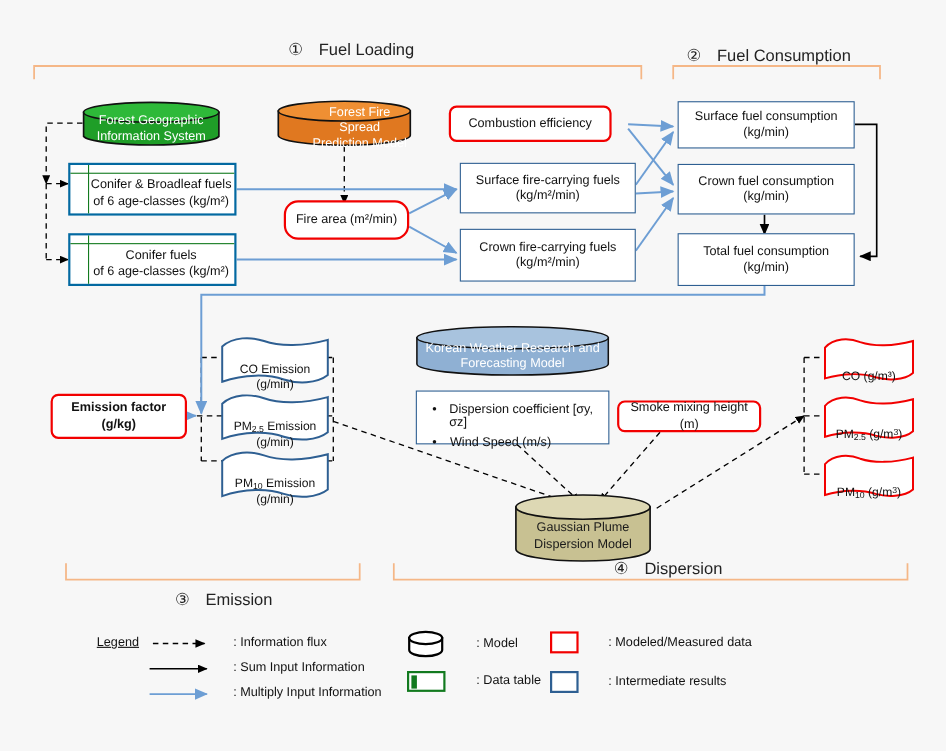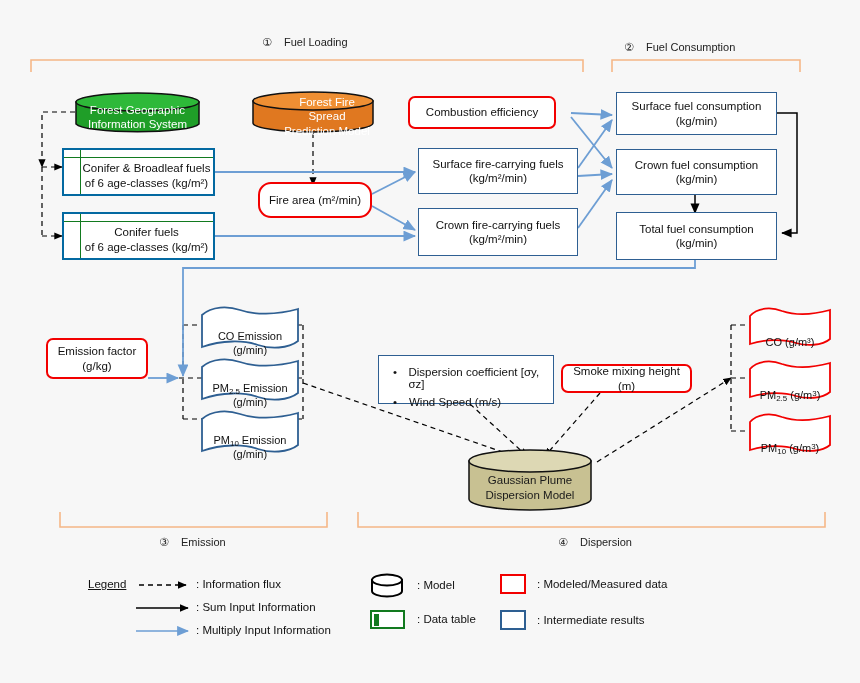--- a/index.html
+++ b/index.html
@@ -45,23 +45,23 @@
   .cyl .ctxt{position:absolute;left:0;right:0;top:0;bottom:0;display:flex;align-items:center;
     justify-content:center;text-align:center;font-size:11.5px;line-height:1.25;}
 
   
   .wave{position:absolute;}
   .wave svg{position:absolute;left:0;top:0;overflow:visible;}
   .wave .wtxt{position:absolute;left:0;right:0;top:0;bottom:0;display:flex;align-items:center;
     justify-content:center;text-align:center;font-size:11px;line-height:1.3;color:#111;margin-top:32px;}
 
   
-  .sect-label{position:absolute;font-size:11px;color:#222;white-space:nowrap;}
+  .sect-label{position:absolute;font-size:15px;color:#222;white-space:nowrap;}
   .legend-title{position:absolute;font-size:11.5px;color:#111;text-decoration:underline;}
-  .legend-text{position:absolute;font-size:11.5px;color:#111;white-space:nowrap;}
+  .legend-text{position:absolute;font-size:11.5px;color:#111;white-space:nowrap;margin-left:16px;}
   .legend-swatch{position:absolute;box-sizing:border-box;background:#fff;}
   .sw-red{border:2px solid #f20000;}
   .sw-blue{border:2px solid #2e5f92;}
   .sw-green{border:2.5px solid #127a1f;}
 
   sub{font-size:0.72em;vertical-align:-0.22em;}
   sup{font-size:0.72em;vertical-align:0.42em;}
 </style>
 </head>
 <body>
@@ -159,21 +159,21 @@
   <div class="sect-label" style="left:624px;top:41px;">
     <span>②</span>
     <span style="display:inline-block;width:6px;"></span>
     <span>Fuel Consumption</span>
   </div>
   <div class="sect-label" style="left:159px;top:536px;">
     <span>③</span>
     <span style="display:inline-block;width:6px;"></span>
     <span>Emission</span>
   </div>
-  <div class="sect-label" style="left:558px;top:536px;">
+  <div class="sect-label" style="left:558px;top:508px;">
     <span>④</span>
     <span style="display:inline-block;width:6px;"></span>
     <span>Dispersion</span>
   </div>
 
   <div class="cyl" style="left:75px;top:92px;width:125px;height:42px;">
     <svg width="125" height="42" viewBox="0 0 125 42">
       <path d="M1,10 L1,32 A62,9 0 0 0 124,32 L124,10 Z" fill="#1f9e28" stroke="#111" stroke-width="1.5"></path>
       <ellipse cx="62.5" cy="10" rx="61.5" ry="9" fill="#2eb939" stroke="#111" stroke-width="1.5"></ellipse>
     </svg>
@@ -191,20 +191,32 @@
       <ellipse cx="61" cy="11" rx="60" ry="9" fill="#ef8f33" stroke="#111" stroke-width="1.5"></ellipse>
     </svg>
     <div class="ctxt" style="color:#fff;padding-top:9px;margin-left:28px;">
       <span>
         <span class="lbl">Forest Fire Spread</span>
         <span class="lbl">Prediction Model</span>
       </span>
     </div>
   </div>
 
+  <div class="cyl" style="left:378px;top:296px;width:176px;height:47px;">
+    <svg width="176" height="47" viewBox="0 0 176 47">
+      <path d="M1,11 L1,35 A87,10 0 0 0 175,35 L175,11 Z" fill="#8fb0d3" stroke="#111" stroke-width="1.4"></path>
+      <ellipse cx="88" cy="11" rx="87" ry="10" fill="#a8c3de" stroke="#111" stroke-width="1.4"></ellipse>
+    </svg>
+    <div class="ctxt" style="color:#ffffff;padding-top:9px;">
+      <span>
+        <span class="lbl">Korean Weather Research and</span>
+        <span class="lbl">Forecasting Model</span>
+      </span>
+    </div>
+  </div>
 
   <div class="cyl" style="left:468px;top:449px;width:124px;height:63px;">
     <svg width="124" height="63" viewBox="0 0 124 63">
       <path d="M1,12 L1,50 A61,11 0 0 0 123,50 L123,12 Z" fill="#c8c192" stroke="#111" stroke-width="1.5"></path>
       <ellipse cx="62" cy="12" rx="61" ry="11" fill="#ddd8b4" stroke="#111" stroke-width="1.5"></ellipse>
     </svg>
     <div class="ctxt" style="color:#1a1a1a;padding-top:14px;">
       <span>
         <span class="lbl">Gaussian Plume</span>
         <span class="lbl">Dispersion Model</span>
@@ -235,21 +247,21 @@
   </div>
 
   <div class="node box-red" style="left:258px;top:182px;width:114px;height:36px;border-radius:13px;">
     <span class="lbl">Fire area (m²/min)</span>
   </div>
 
   <div class="node box-red" style="left:408px;top:96px;width:148px;height:33px;">
     <span class="lbl">Combustion efficiency</span>
   </div>
 
-  <div class="node box-red" style="left:46px;top:338px;width:102px;height:41px;">
+  <div class="node box-red" style="left:46px;top:358px;width:124px;height:41px;font-weight:bold;">
     <span>
       <span class="lbl">Emission factor</span>
       <span class="lbl">(g/kg)</span>
     </span>
   </div>
 
   <div class="node box-red" style="left:561px;top:364px;width:131px;height:29px;">
     <span class="lbl">Smoke mixing height (m)</span>
   </div>
 

